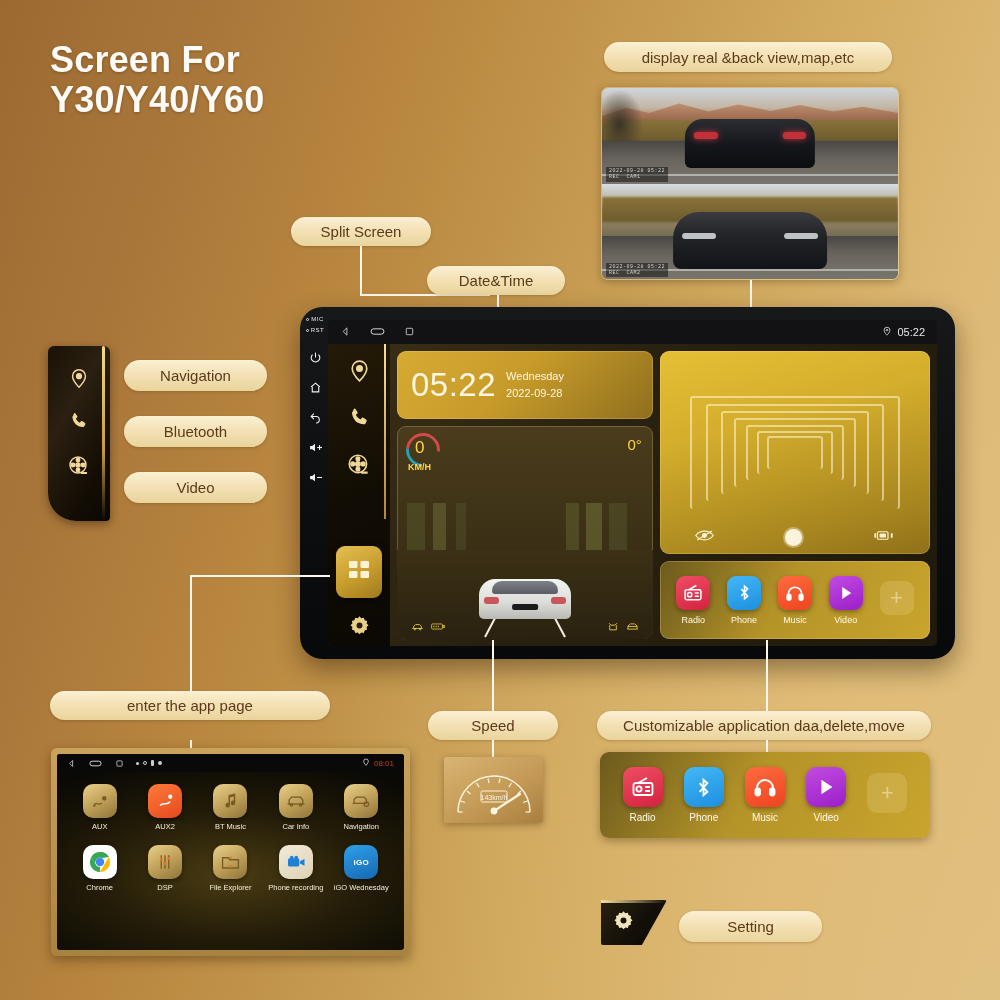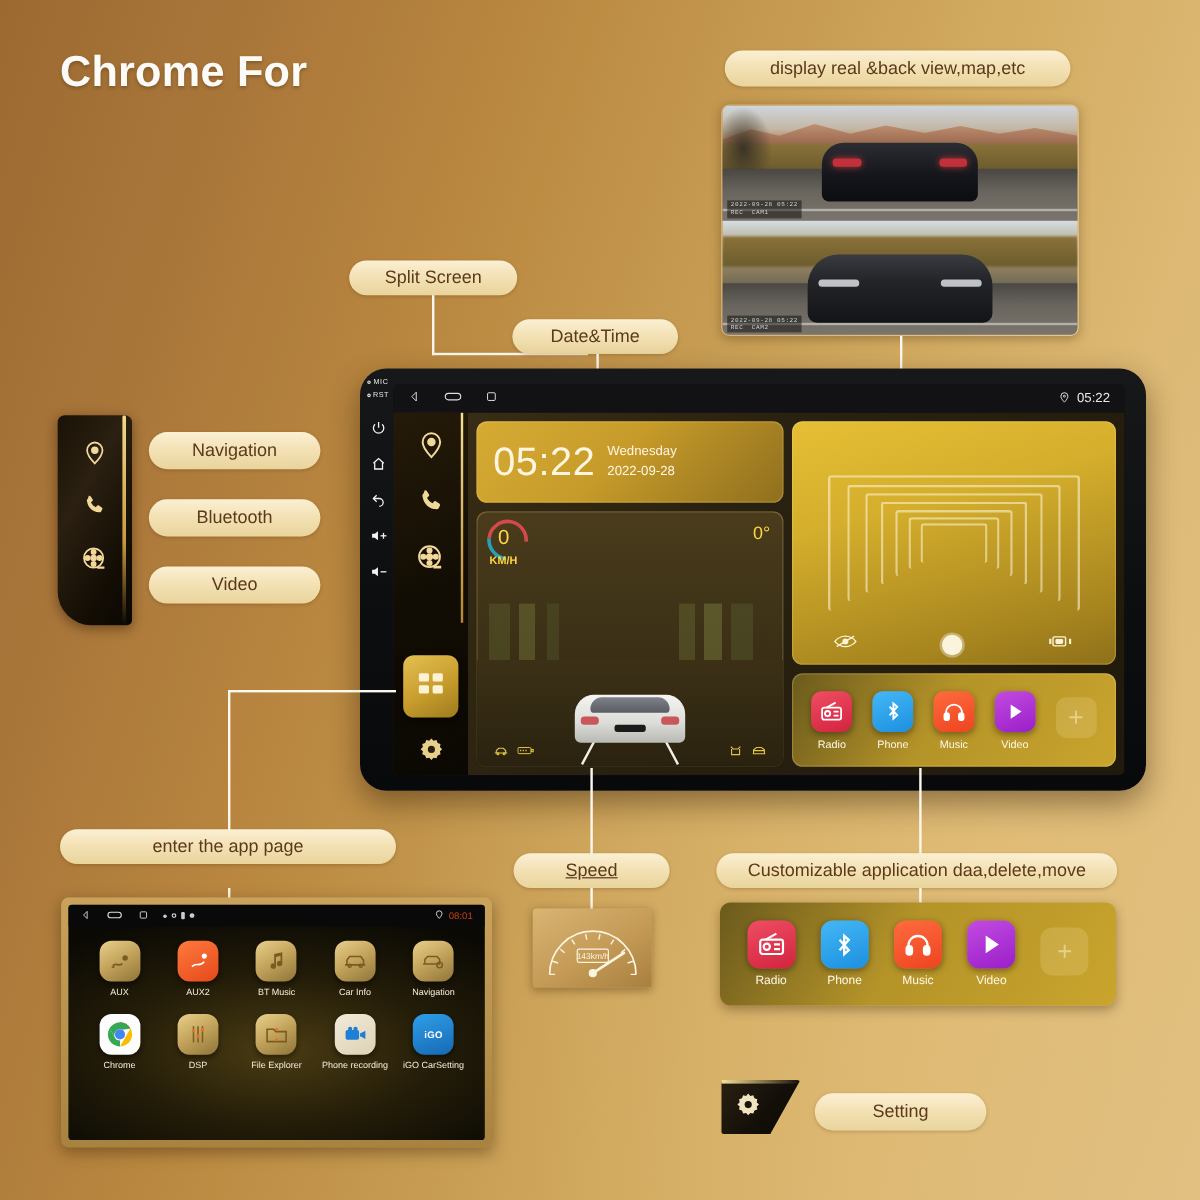--- a/index.html
+++ b/index.html
@@ -347,21 +347,22 @@
   }
   .set-tab::after {
     content:""; position:absolute; left:0; top:0; width:100%; height:3px;
     background: linear-gradient(90deg, #f6e09a, rgba(184,134,47,0));
   }
 </style>
 </head>
 <body>
 
 <div class="headline">
-  <div>Chrome For</div>
+  <div>Screen For</div>
+  <div>Y30/Y40/Y60</div>
 </div>
 
 <div class="pill" style="left:604px; top:42px; width:288px; height:30px;">display real &amp;back view,map,etc</div>
 
 <div class="cam-wrap">
   <div class="cam-half cam-top">
     <div class="mtn"></div>
     <div class="treeline"></div>
     <div class="bush"></div>
     <div class="road"></div>
@@ -669,21 +670,21 @@
     </div>
   </div>
 </div>
 
 <div class="line hline" style="left:190px; top:575px; width:140px;"></div>
 <div class="line vline" style="left:190px; top:575px; height:137px;"></div>
 <div class="line vline" style="left:492px; top:640px; height:72px;"></div>
 <div class="line vline" style="left:766px; top:640px; height:72px;"></div>
 
 <div class="pill" style="left:50px; top:691px; width:280px; height:29px;">enter the app page</div>
-<div class="pill" style="left:428px; top:711px; width:130px; height:29px;text-decoration:underline;">Speed</div>
+<div class="pill" style="left:428px; top:711px; width:130px; height:29px;">Speed</div>
 <div class="pill" style="left:597px; top:711px; width:334px; height:29px;">Customizable application daa,delete,move</div>
 <div class="line vline" style="left:190px; top:740px; height:10px;"></div>
 <div class="line vline" style="left:492px; top:740px; height:18px;"></div>
 <div class="line vline" style="left:766px; top:740px; height:14px;"></div>
 
 <div class="tablet">
   <div class="tscreen">
     <div class="tstatus">
       <div class="nav">
         <span>
@@ -809,21 +810,21 @@
                 <circle cx="9" cy="3" r="2.4"></circle>
                 <circle cx="15" cy="3" r="2.4"></circle>
               </svg>
           </div>
           <div class="tn">Phone recording</div>
         </div>
         <div class="tapp">
           <div class="tl2" style="background:linear-gradient(160deg,#2f9fe8,#1668b5);">
             <span style="color:#fff;font-size:8px;font-weight:bold;letter-spacing:0.2px;">iGO</span>
           </div>
-          <div class="tn">iGO CarSetting</div>
+          <div class="tn">iGO Wednesday</div>
         </div>
       </div>
     </div>
   </div>
 </div>
 
 <div class="speedo">
   <svg width="92" height="60" viewBox="0 0 92 60">
     <g stroke="#fdf4e0" stroke-width="1.4" fill="none">
       <path d="M10 52 A36 36 0 0 1 82 52"></path>

